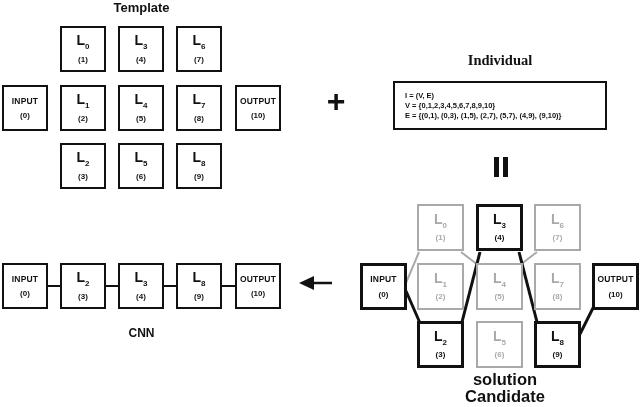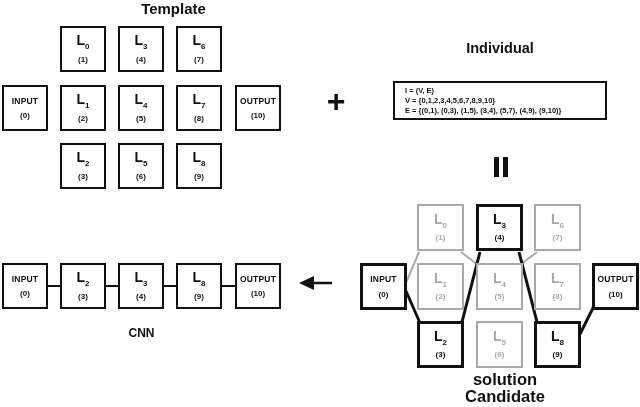--- a/index.html
+++ b/index.html
@@ -23,32 +23,32 @@
   }
   .box.cand { width:47px; height:47px; }
   .box.active { border-width:3px; }
   .box.inactive { border-color:var(--gray); color:var(--gray); }
   .box .main { font-weight:bold; font-size:14px; line-height:13px; }
   .box .main sub { font-size:8px; font-weight:bold; }
   .box.io .main { font-size:8.5px; line-height:10px; letter-spacing:0.2px; }
   .box .vertex { font-weight:bold; font-size:8px; line-height:9px; margin-top:2px; }
 
   .ttl { position:absolute; font-weight:bold; color:var(--ink); text-align:center; z-index:1; }
-  .template-title { left:0; top:1; width:283px; font-size:15px;padding-left:32px; }
-  .indrep-title { left:385px; top:40px; width:230px; font-size:14.5px; line-height:17px; }
+  .template-title { left:0; top:1; width:283px; font-size:13px; }
+  .indrep-title { left:385px; top:52px; width:230px; font-size:14.5px; line-height:17px;font-family:Liberation Serif, serif; }
   .cnn-title { left:0; top:326px; width:283px; font-size:12px; }
   .cand-title { left:390px; top:371px; width:230px; font-size:16.5px; line-height:17px; }
 
   .plus { position:absolute; left:325px; top:85px; width:22px; text-align:center;
           font-size:32px; line-height:32px; font-weight:bold; color:var(--ink); z-index:1; }
   .equals { position:absolute; left:494px; top:157px; display:flex; gap:4.5px; z-index:1; }
   .equals .bar { width:4.5px; height:20px; background:var(--ink); }
 
   .repbox {
-    position:absolute; left:393px; top:81px; width:214px; height:39px; box-sizing:border-box;
+    position:absolute; left:393px; top:81px; width:214px; height:49px; box-sizing:border-box;
     border:2.5px solid var(--ink); background:var(--bg); z-index:1;
     display:flex; flex-direction:column; justify-content:center; padding-left:10px;
   }
   .repbox .rline { font-weight:bold; font-size:7.5px; line-height:10px; color:var(--ink); white-space:nowrap; }
 </style>
 </head>
 <body>
 
 <div class="stage">
 
@@ -120,21 +120,21 @@
   </div>
 
   <div class="plus">+</div>
 
   <div class="ttl indrep-title">
     <div>Individual</div>
   </div>
   <div class="repbox">
     <div class="rline">I = (V, E)</div>
     <div class="rline">V = {0,1,2,3,4,5,6,7,8,9,10}</div>
-    <div class="rline">E = {(0,1), (0,3), (1,5), (3,4), (5,7), (4,9), (9,10)}</div>
+    <div class="rline">E = {(0,1), (0,3), (1,5), (2,7), (5,7), (4,9), (9,10)}</div>
   </div>
 
   <div class="equals">
     <div class="bar"></div>
     <div class="bar"></div>
   </div>
 
   <div class="box io" style="left:2px;top:263px">
     <div class="main"><span>INPUT</span><sub></sub></div>
     <div class="vertex">(0)</div>

